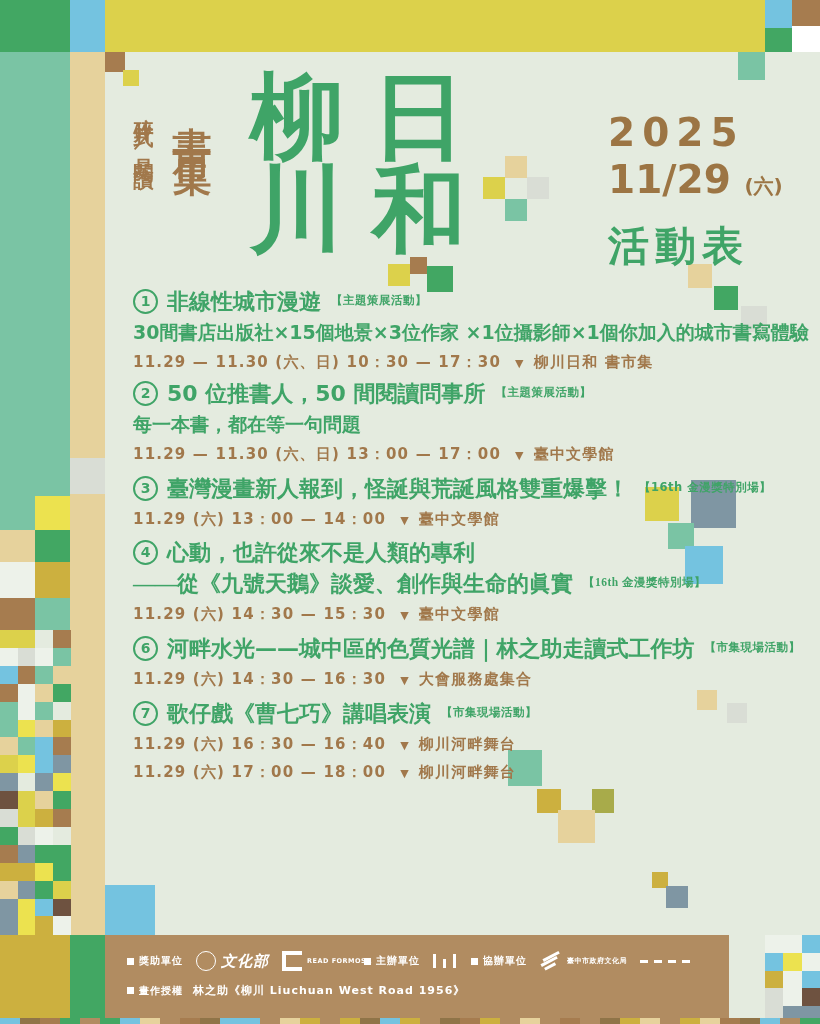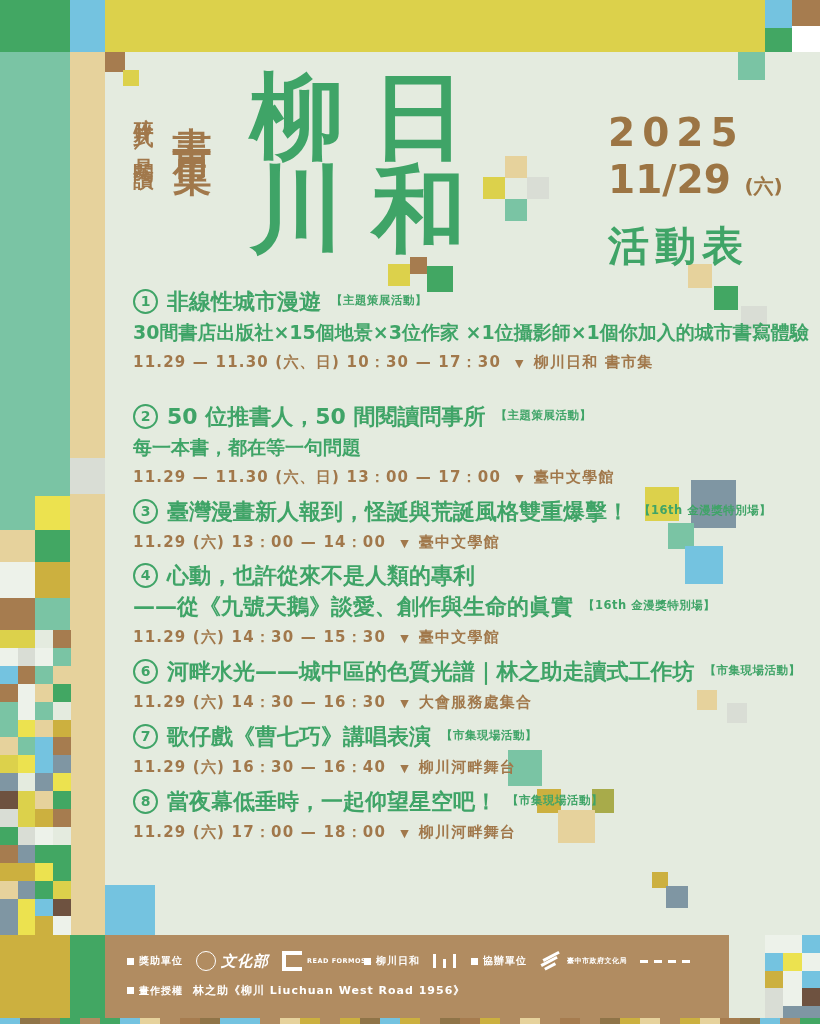--- a/index.html
+++ b/index.html
@@ -28,23 +28,23 @@
   }
   
   .date-block{position:absolute;left:608px;top:110px;color:var(--date-brown,#9c7544);}
   .date-block .yr{font-size:39px;font-weight:800;letter-spacing:7px;line-height:46px;}
   .date-block .md{font-size:39px;font-weight:800;line-height:48px;}
   .date-block .day{font-size:20px;font-weight:800;}
   .date-block .sched{color:var(--green,#3fa467);font-size:41px;font-weight:800;letter-spacing:6px;margin-top:9px;}
   
   .events{position:absolute;left:133px;top:286px;width:600px;}
   .event{margin-bottom:9px;}
-  .event:first-child{margin-bottom:29px;}
+  .event:first-child{margin-bottom:6px;}
   .event-title,.event-title2{color:var(--green,#3fa467);font-size:22px;font-weight:800;line-height:29px;white-space:nowrap;}
-  .event-title2{margin-top:1px;}
+  .event-title2{margin-top:1px;font-family:Liberation Serif, serif;}
   .num{
     display:inline-block;width:21px;height:21px;border:2px solid var(--green,#3fa467);border-radius:50%;
     font-size:14px;line-height:21px;text-align:center;font-weight:800;margin-right:9px;vertical-align:3px;
   }
   .tag{font-size:11.5px;font-weight:800;margin-left:10px;vertical-align:5px;letter-spacing:.5px;}
   .event-desc{color:var(--green,#3fa467);font-size:19px;font-weight:800;line-height:27px;margin-top:3px;white-space:nowrap;}
   .event-time{color:var(--brown,#a1784b);font-size:15px;font-weight:800;margin-top:7px;letter-spacing:1.2px;white-space:nowrap;}
   .loc-marker{font-size:11px;margin:0 9px 0 14px;}
   
   .footer{
@@ -289,37 +289,36 @@
       </div>
       <div class="event">
         <div class="event-title"><span class="num">6</span><span class="tt">河畔水光——城中區的色質光譜｜林之助走讀式工作坊</span><span class="tag">【市集現場活動】</span></div>
         <div class="event-time"><span class="time">11.29 (六) 14：30 — 16：30</span><span class="loc-marker">▼</span><span class="loc">大會服務處集合</span></div>
       </div>
       <div class="event">
         <div class="event-title"><span class="num">7</span><span class="tt">歌仔戲《曹七巧》講唱表演</span><span class="tag">【市集現場活動】</span></div>
         <div class="event-time"><span class="time">11.29 (六) 16：30 — 16：40</span><span class="loc-marker">▼</span><span class="loc">柳川河畔舞台</span></div>
       </div>
       <div class="event">
-        <div class="event-title"><span class="num">8</span><span class="tt">當夜幕低垂時，一起仰望星空吧！</span><span class="tag">【市集現場活動】</span></div>
         <div class="event-time"><span class="time">11.29 (六) 17：00 — 18：00</span><span class="loc-marker">▼</span><span class="loc">柳川河畔舞台</span></div>
       </div>
     </div>
 
   <div class="footer">
     <div class="f-row1">
       <span class="f-label">獎助單位</span>
       <span class="f-logo">
         <span class="moc-circle"></span>
         <span class="moc-text">文化部</span>
       </span>
       <span class="f-logo">
         <span class="rf-mark"></span>
         <span class="rf-text">READ FORMOSA</span>
       </span>
-      <span class="f-label">柳川日和</span>
+      <span class="f-label">主辦單位</span>
       <span class="f-logo org">
           <i></i>
           <i></i>
           <i></i>
         </span>
       <span class="f-label">協辦單位</span>
       <span class="f-logo">
         <span class="swoosh">
             <i></i>
             <i></i>

